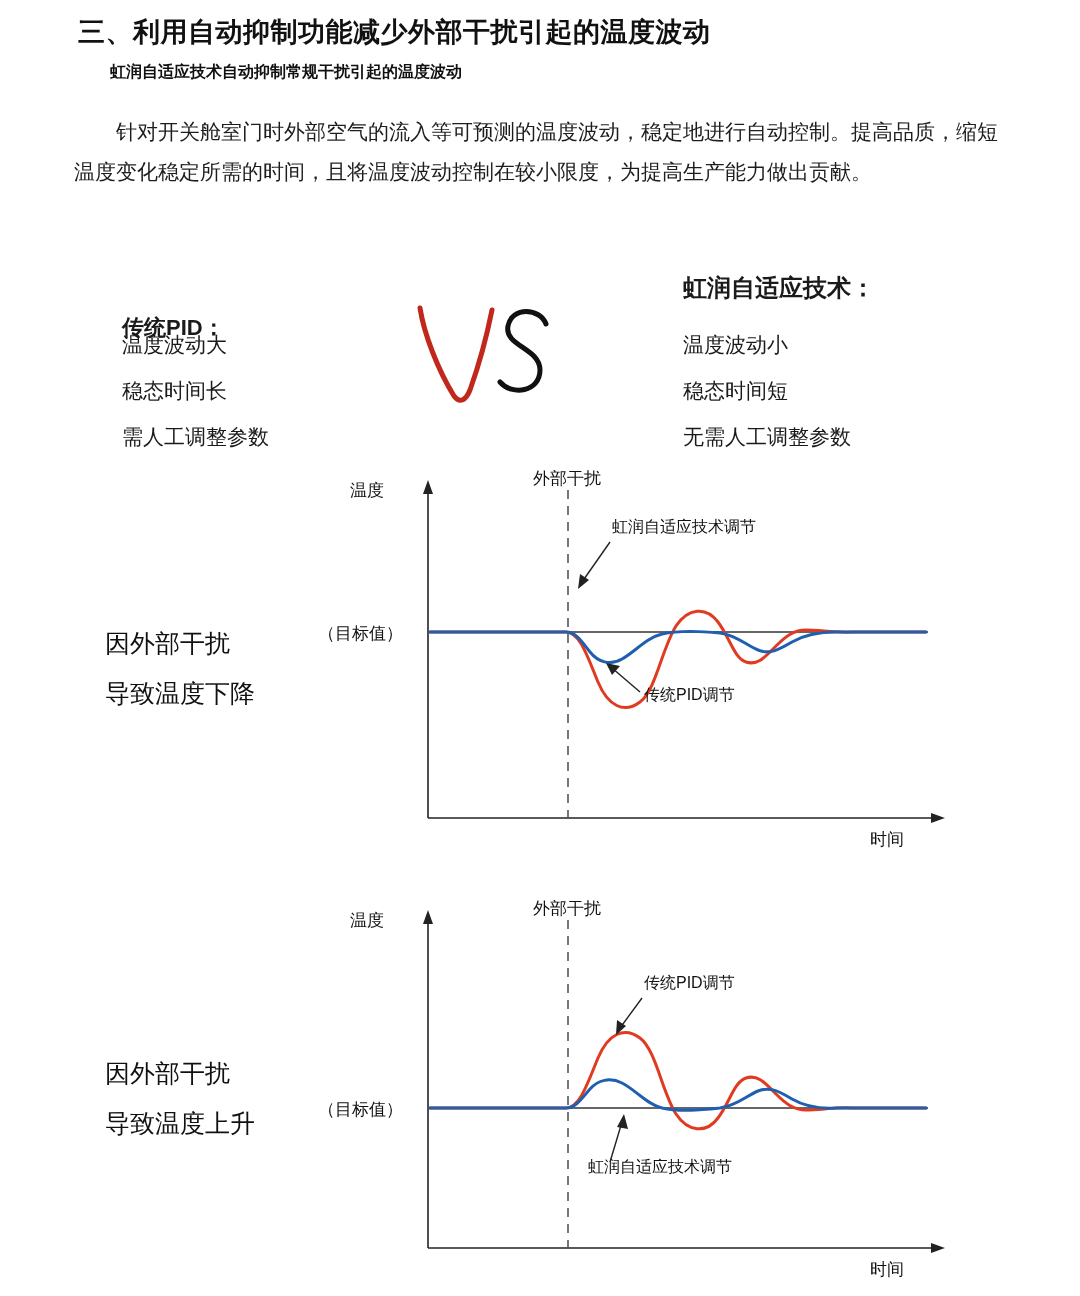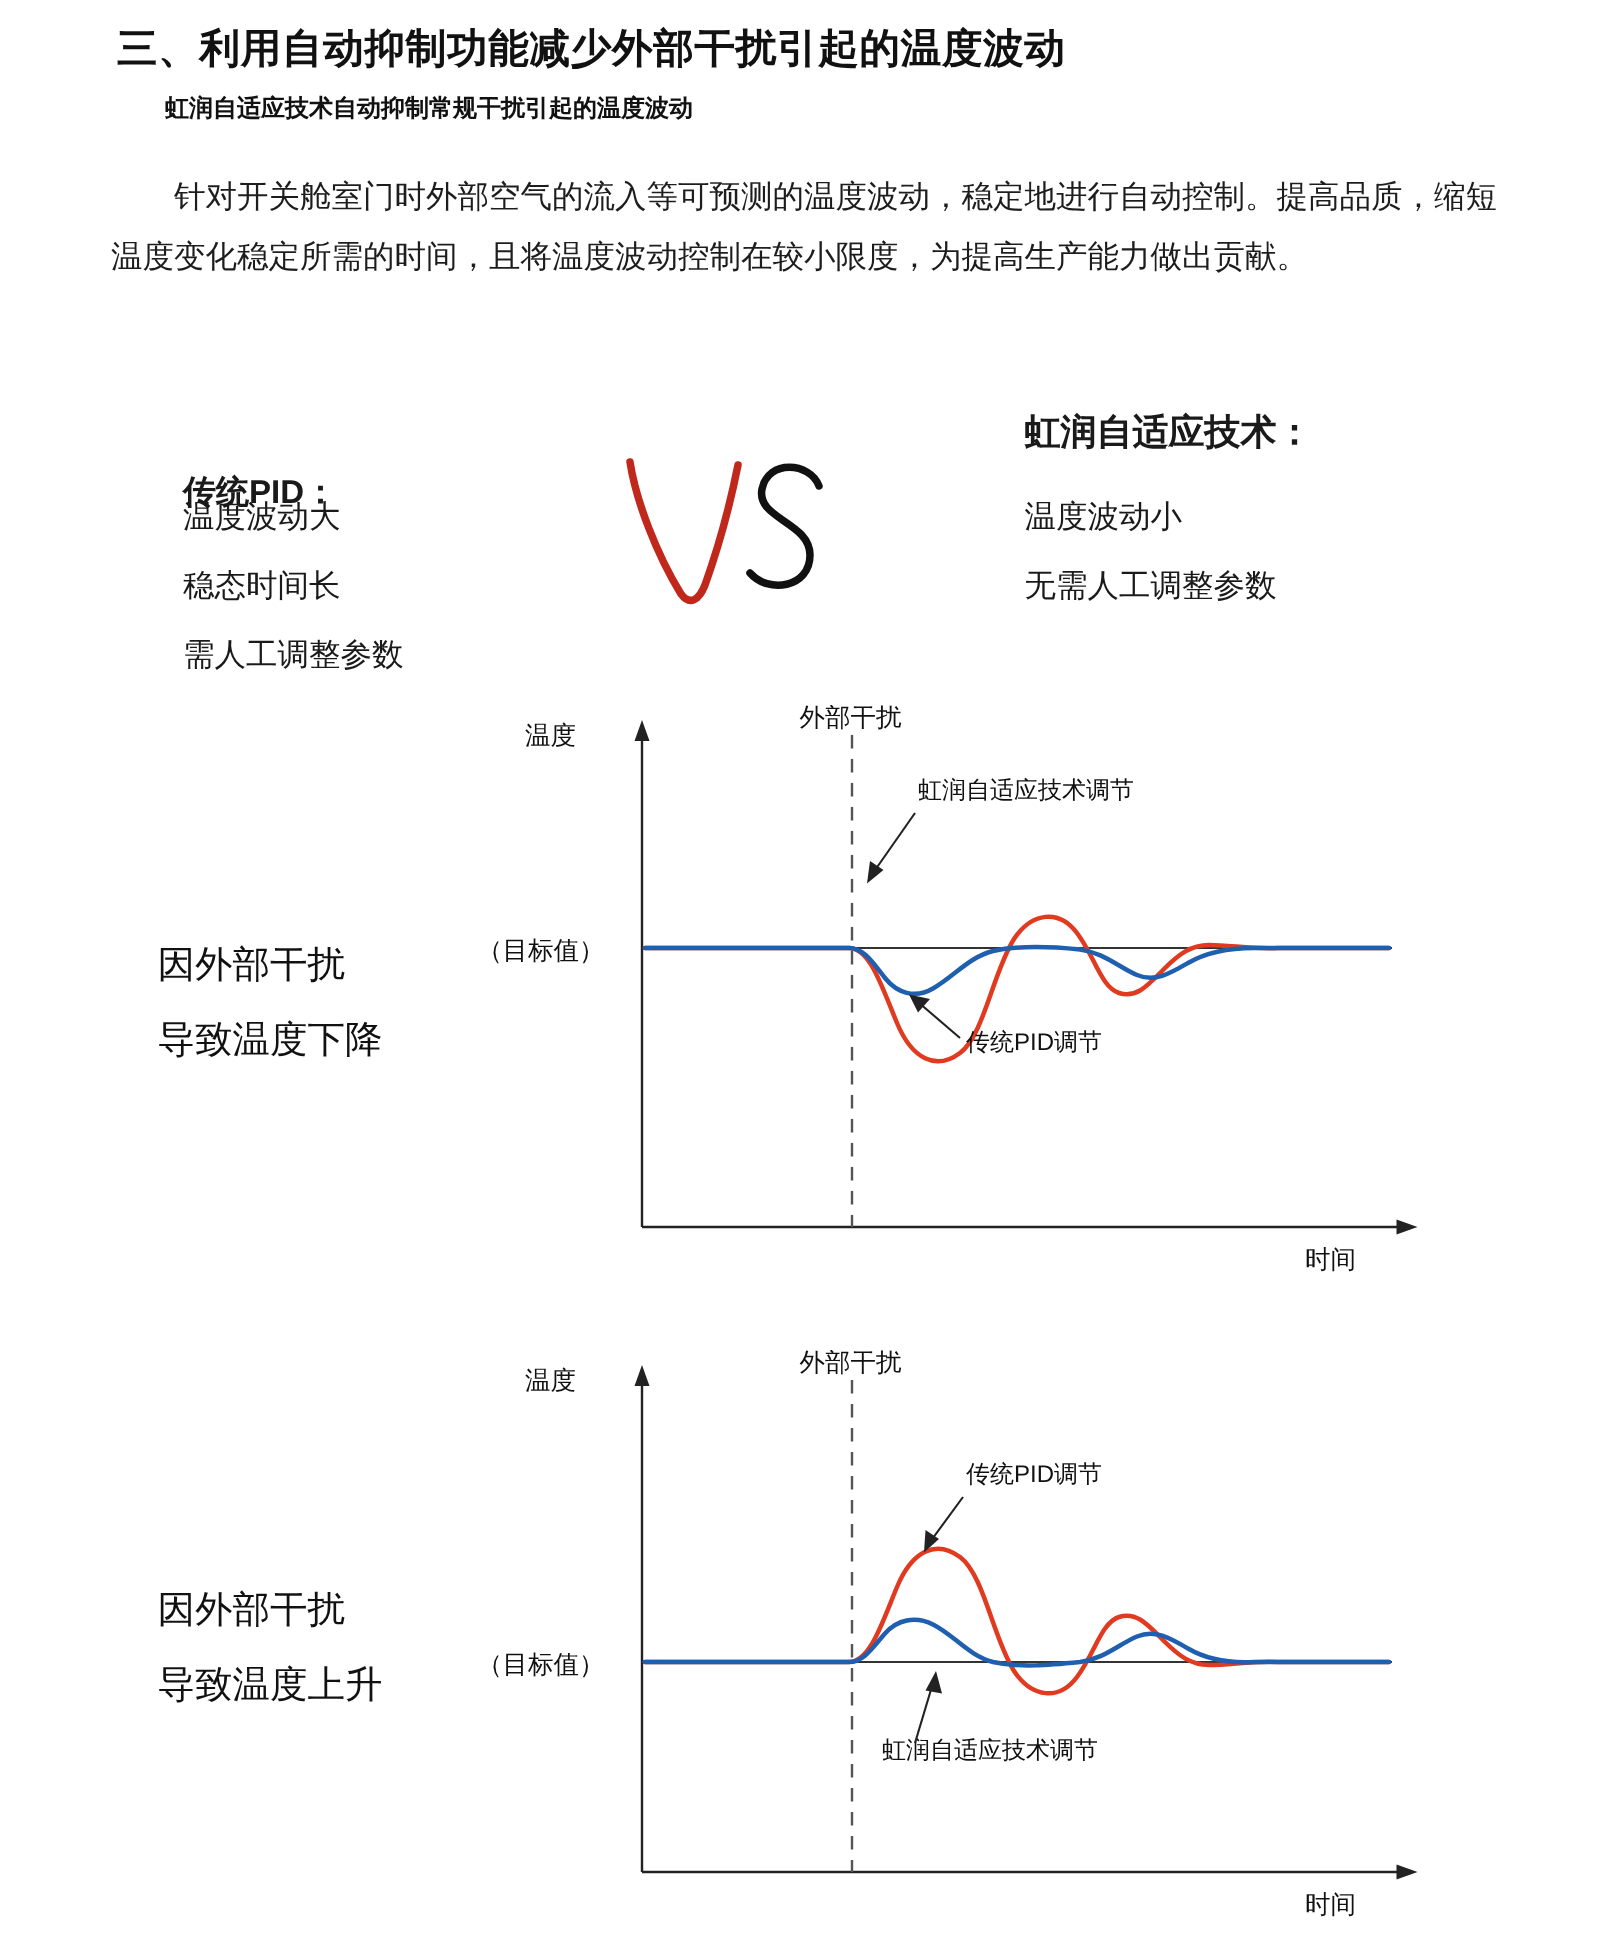--- a/index.html
+++ b/index.html
@@ -178,20 +178,21 @@
   <div class="vs-mark">
     <svg width="160" height="120" viewBox="0 0 160 120" xmlns="http://www.w3.org/2000/svg">
       <path d="M12 8 C 16 34, 30 70, 46 96 C 52 104, 58 100, 62 90 C 72 62, 80 30, 84 10" fill="none" stroke="#c0281b" stroke-width="5" stroke-linecap="round"></path>
       <path d="M138 24 C 132 8, 104 6, 100 26 C 96 46, 132 48, 132 70 C 132 92, 104 96, 92 82" fill="none" stroke="#111111" stroke-width="5" stroke-linecap="round"></path>
     </svg>
   </div>
 
   <div class="col-right-title">虹润自适应技术：</div>
   <div class="col-right-list">
     <div>温度波动小</div>
+    <div>稳态时间短</div>
     <div>无需人工调整参数</div>
   </div>
 
   <div class="chart-block" style="top:470px;height:390px;">
     <div class="chart-caption" style="left:105px; top:148px;">
       <div>因外部干扰</div>
       <div>导致温度下降</div>
     </div>
 
     <svg class="chart-svg" width="680" height="380" viewBox="0 0 680 380" xmlns="http://www.w3.org/2000/svg">

